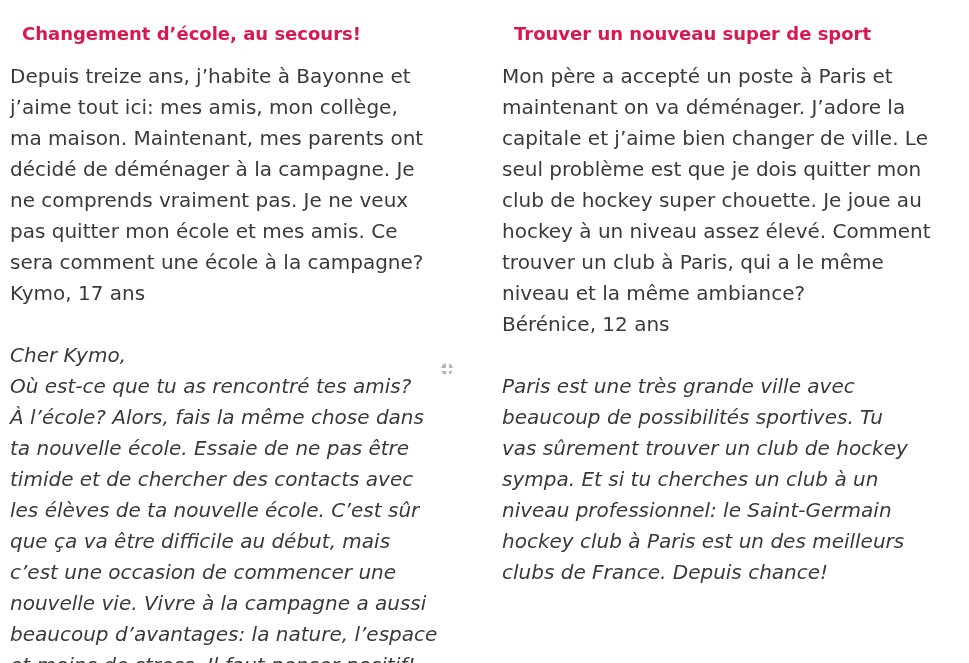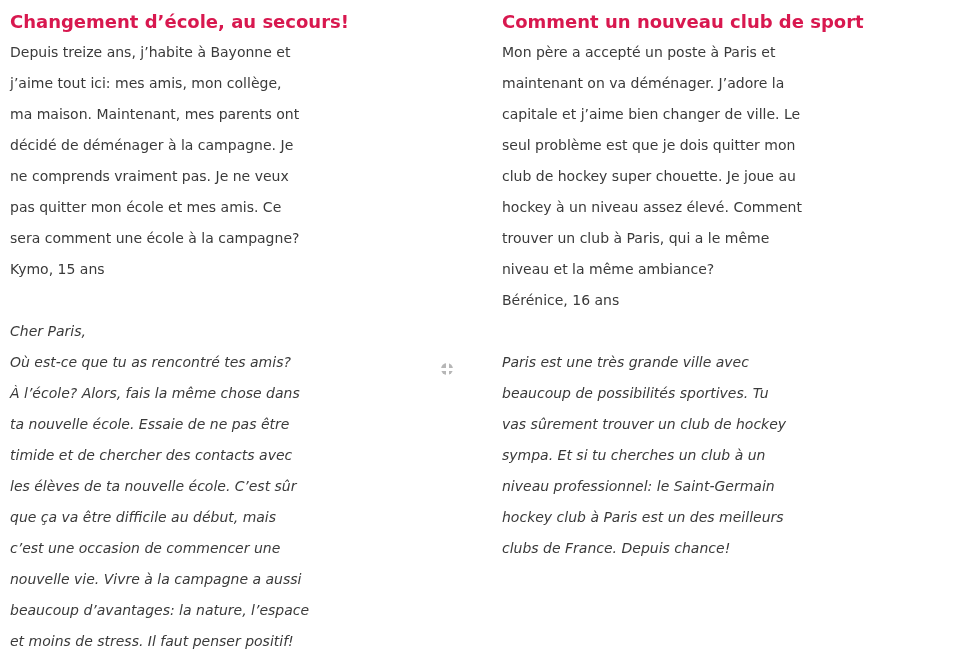--- a/index.html
+++ b/index.html
@@ -18,29 +18,29 @@
   }
   .page{
     position:relative;
     display:flex;
     gap:26px;
     padding:6px 0 0 10px;
     width:969px; height:663px;
   }
   .col{ width:466px; flex:0 0 auto; }
   .title{
-    margin:0;
+    margin:12px;
     font-size:18px;
     line-height:31px;
     font-weight:bold;
     color:var(--accent);
   }
   .letter-text, .signature, .salutation, .reply-text{
     margin:0;
-    font-size:14px;
+    font-size:20px;
     line-height:31px;
     white-space:pre-line;
   }
   .reply-block{
     margin-top:31px;
     font-style:italic;
   }
   .autoscroll-anchor{
     position:absolute;
     left:441px; top:363px;
@@ -60,47 +60,47 @@
 
   <div class="col">
     <h2 class="title">Changement d’école, au secours!</h2>
     <p class="letter-text">Depuis treize ans, j’habite à Bayonne et
 j’aime tout ici: mes amis, mon collège,
 ma maison. Maintenant, mes parents ont
 décidé de déménager à la campagne. Je
 ne comprends vraiment pas. Je ne veux
 pas quitter mon école et mes amis. Ce
 sera comment une école à la campagne?</p>
-    <p class="signature">Kymo, 15 ans</p>
+    <p class="signature">Kymo, 17 ans</p>
     <div class="reply-block">
-      <p class="salutation">Cher Paris,</p>
+      <p class="salutation">Cher Kymo,</p>
       <p class="reply-text">Où est-ce que tu as rencontré tes amis?
 À l’école? Alors, fais la même chose dans
 ta nouvelle école. Essaie de ne pas être
 timide et de chercher des contacts avec
 les élèves de ta nouvelle école. C’est sûr
 que ça va être difficile au début, mais
 c’est une occasion de commencer une
 nouvelle vie. Vivre à la campagne a aussi
 beaucoup d’avantages: la nature, l’espace
 et moins de stress. Il faut penser positif!</p>
     </div>
   </div>
 
   <div class="col">
-    <h2 class="title">Comment un nouveau club de sport</h2>
+    <h2 class="title">Trouver un nouveau super de sport</h2>
     <p class="letter-text">Mon père a accepté un poste à Paris et
 maintenant on va déménager. J’adore la
 capitale et j’aime bien changer de ville. Le
 seul problème est que je dois quitter mon
 club de hockey super chouette. Je joue au
 hockey à un niveau assez élevé. Comment
 trouver un club à Paris, qui a le même
 niveau et la même ambiance?</p>
-    <p class="signature">Bérénice, 16 ans</p>
+    <p class="signature">Bérénice, 12 ans</p>
     <div class="reply-block">
       <p class="reply-text">Paris est une très grande ville avec
 beaucoup de possibilités sportives. Tu
 vas sûrement trouver un club de hockey
 sympa. Et si tu cherches un club à un
 niveau professionnel: le Saint-Germain
 hockey club à Paris est un des meilleurs
 clubs de France. Depuis chance!</p>
     </div>
   </div>

